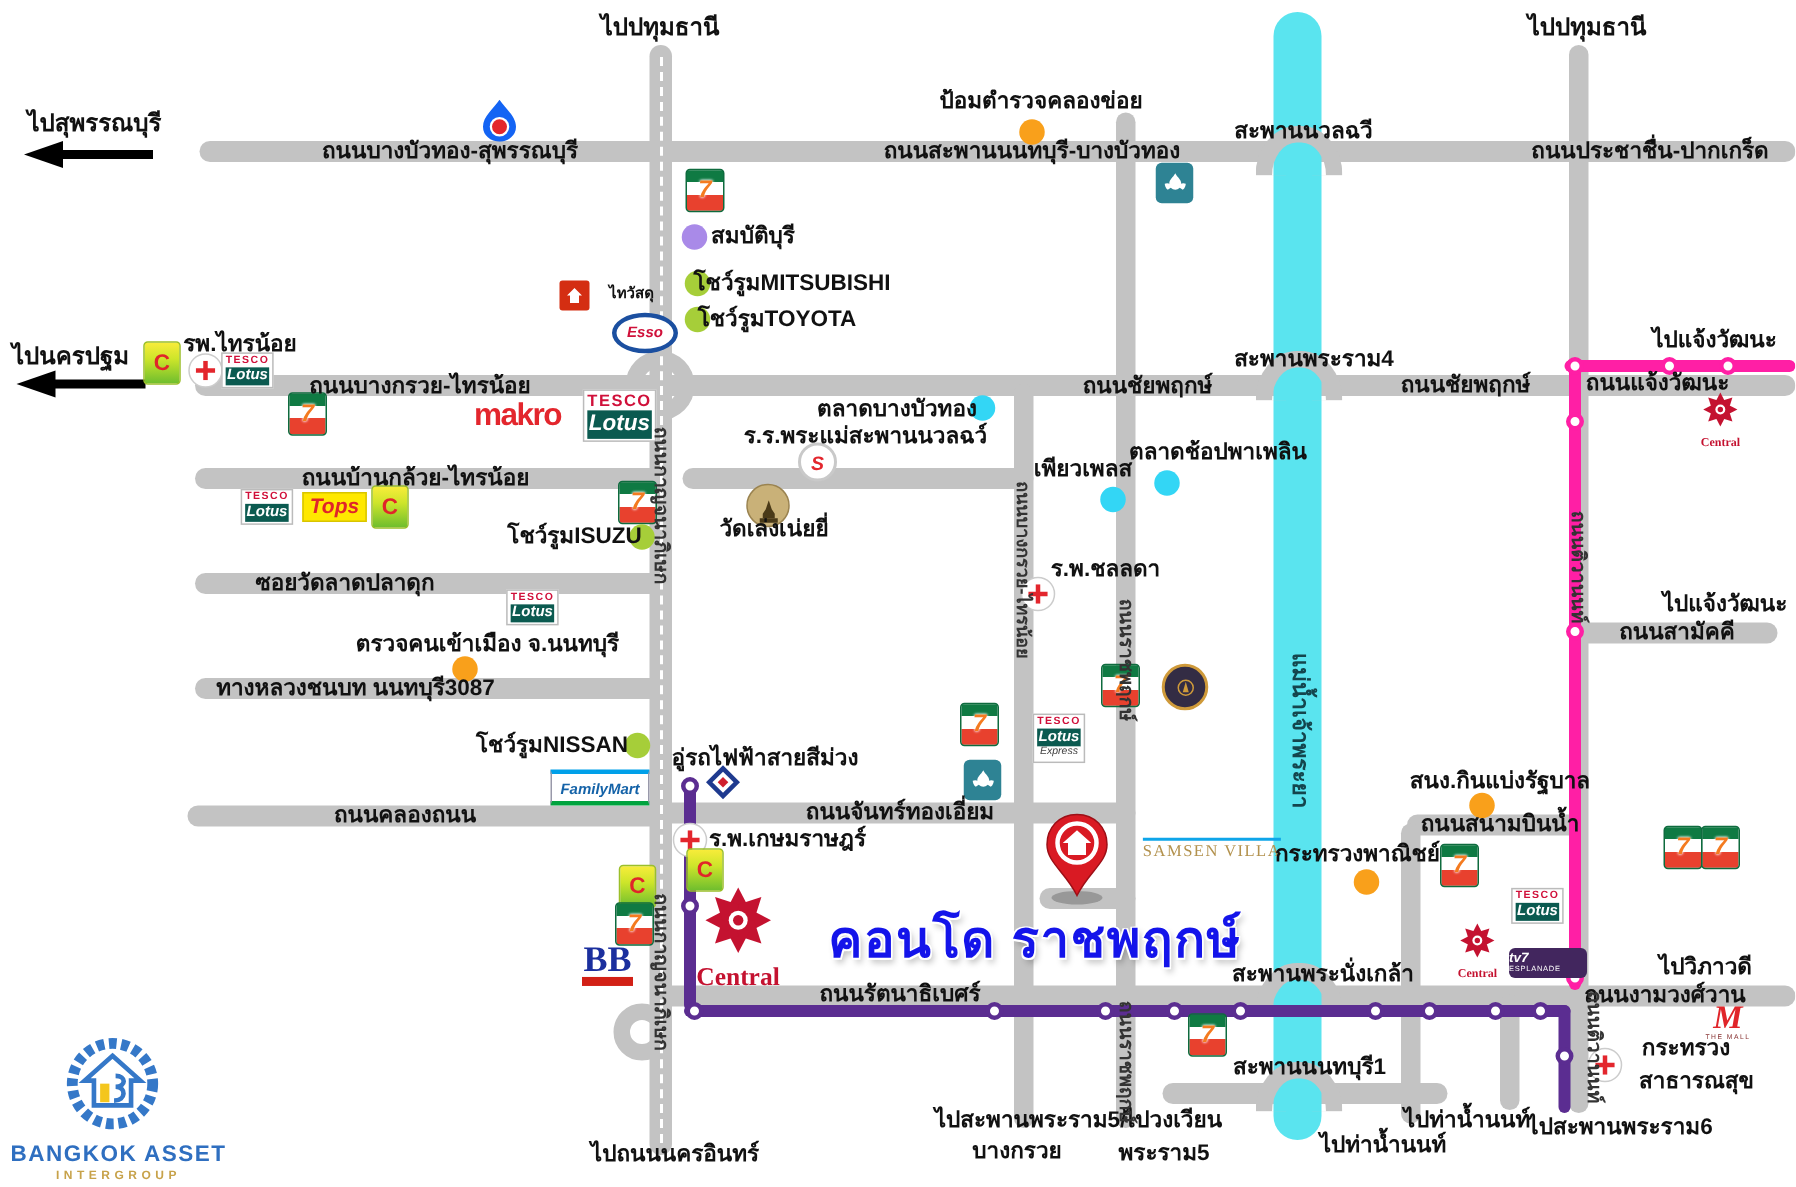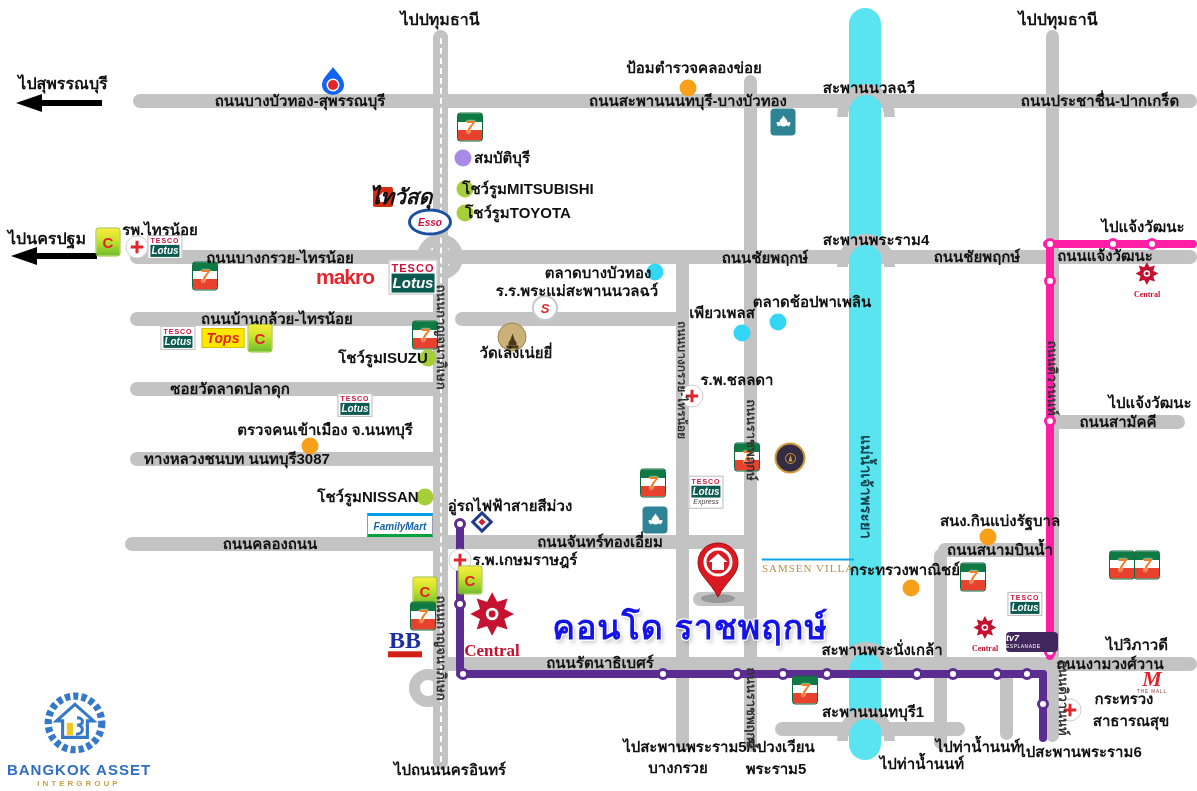--- a/index.html
+++ b/index.html
@@ -455,21 +455,21 @@
     <div class="lbl" style="left: 440px; top: 20px; font-size: 16px;">ไปปทุมธานี</div>
     <div class="lbl" style="left: 1058px; top: 20px; font-size: 16px;">ไปปทุมธานี</div>
     <div class="lbl" style="left: 694px; top: 68px; font-size: 15px;">ป้อมตำรวจคลองข่อย</div>
     <div class="lbl" style="left: 300px; top: 101px; font-size: 15px;">ถนนบางบัวทอง-สุพรรณบุรี</div>
     <div class="lbl" style="left: 688px; top: 101px; font-size: 15px;">ถนนสะพานนนทบุรี-บางบัวทอง</div>
     <div class="lbl" style="left: 1100px; top: 101px; font-size: 15px;">ถนนประชาชื่น-ปากเกร็ด</div>
     <div class="lbl" style="left: 869px; top: 88px; font-size: 15px;">สะพานนวลฉวี</div>
     <div class="lbl" style="left: 502px; top: 158px; font-size: 15px;">สมบัติบุรี</div>
     <div class="lbl" style="left: 528px; top: 189px; font-size: 15px;">โชว์รูมMITSUBISHI</div>
     <div class="lbl" style="left: 518px; top: 213px; font-size: 15px;">โชว์รูมTOYOTA</div>
-    <div class="lbl" style="left: 401px; top: 197px; font-size: 21px; font-style: italic;">ไทวัสดุ</div>
+    <div class="lbl" style="left: 421px; top: 197px; font-size: 10px;">ไทวัสดุ</div>
     <div class="lbl" style="left: 160px; top: 230px; font-size: 15px;">รพ.ไทรน้อย</div>
     <div class="lbl" style="left: 47px; top: 239px; font-size: 16px;">ไปนครปฐม</div>
     <div class="lbl" style="left: 280px; top: 258px; font-size: 15px;">ถนนบางกรวย-ไทรน้อย</div>
     <div class="lbl" style="left: 765px; top: 258px; font-size: 15px;">ถนนชัยพฤกษ์</div>
     <div class="lbl" style="left: 876px; top: 240px; font-size: 15px;">สะพานพระราม4</div>
     <div class="lbl" style="left: 977px; top: 257px; font-size: 15px;">ถนนชัยพฤกษ์</div>
     <div class="lbl" style="left: 1143px; top: 227px; font-size: 15px;">ไปแจ้งวัฒนะ</div>
     <div class="lbl" style="left: 1105px; top: 256px; font-size: 15px;">ถนนแจ้งวัฒนะ</div>
     <div class="lbl" style="left: 598px; top: 273px; font-size: 15px;">ตลาดบางบัวทอง</div>
     <div class="lbl" style="left: 577px; top: 291px; font-size: 15px;">ร.ร.พระแม่สะพานนวลฉว์</div>

